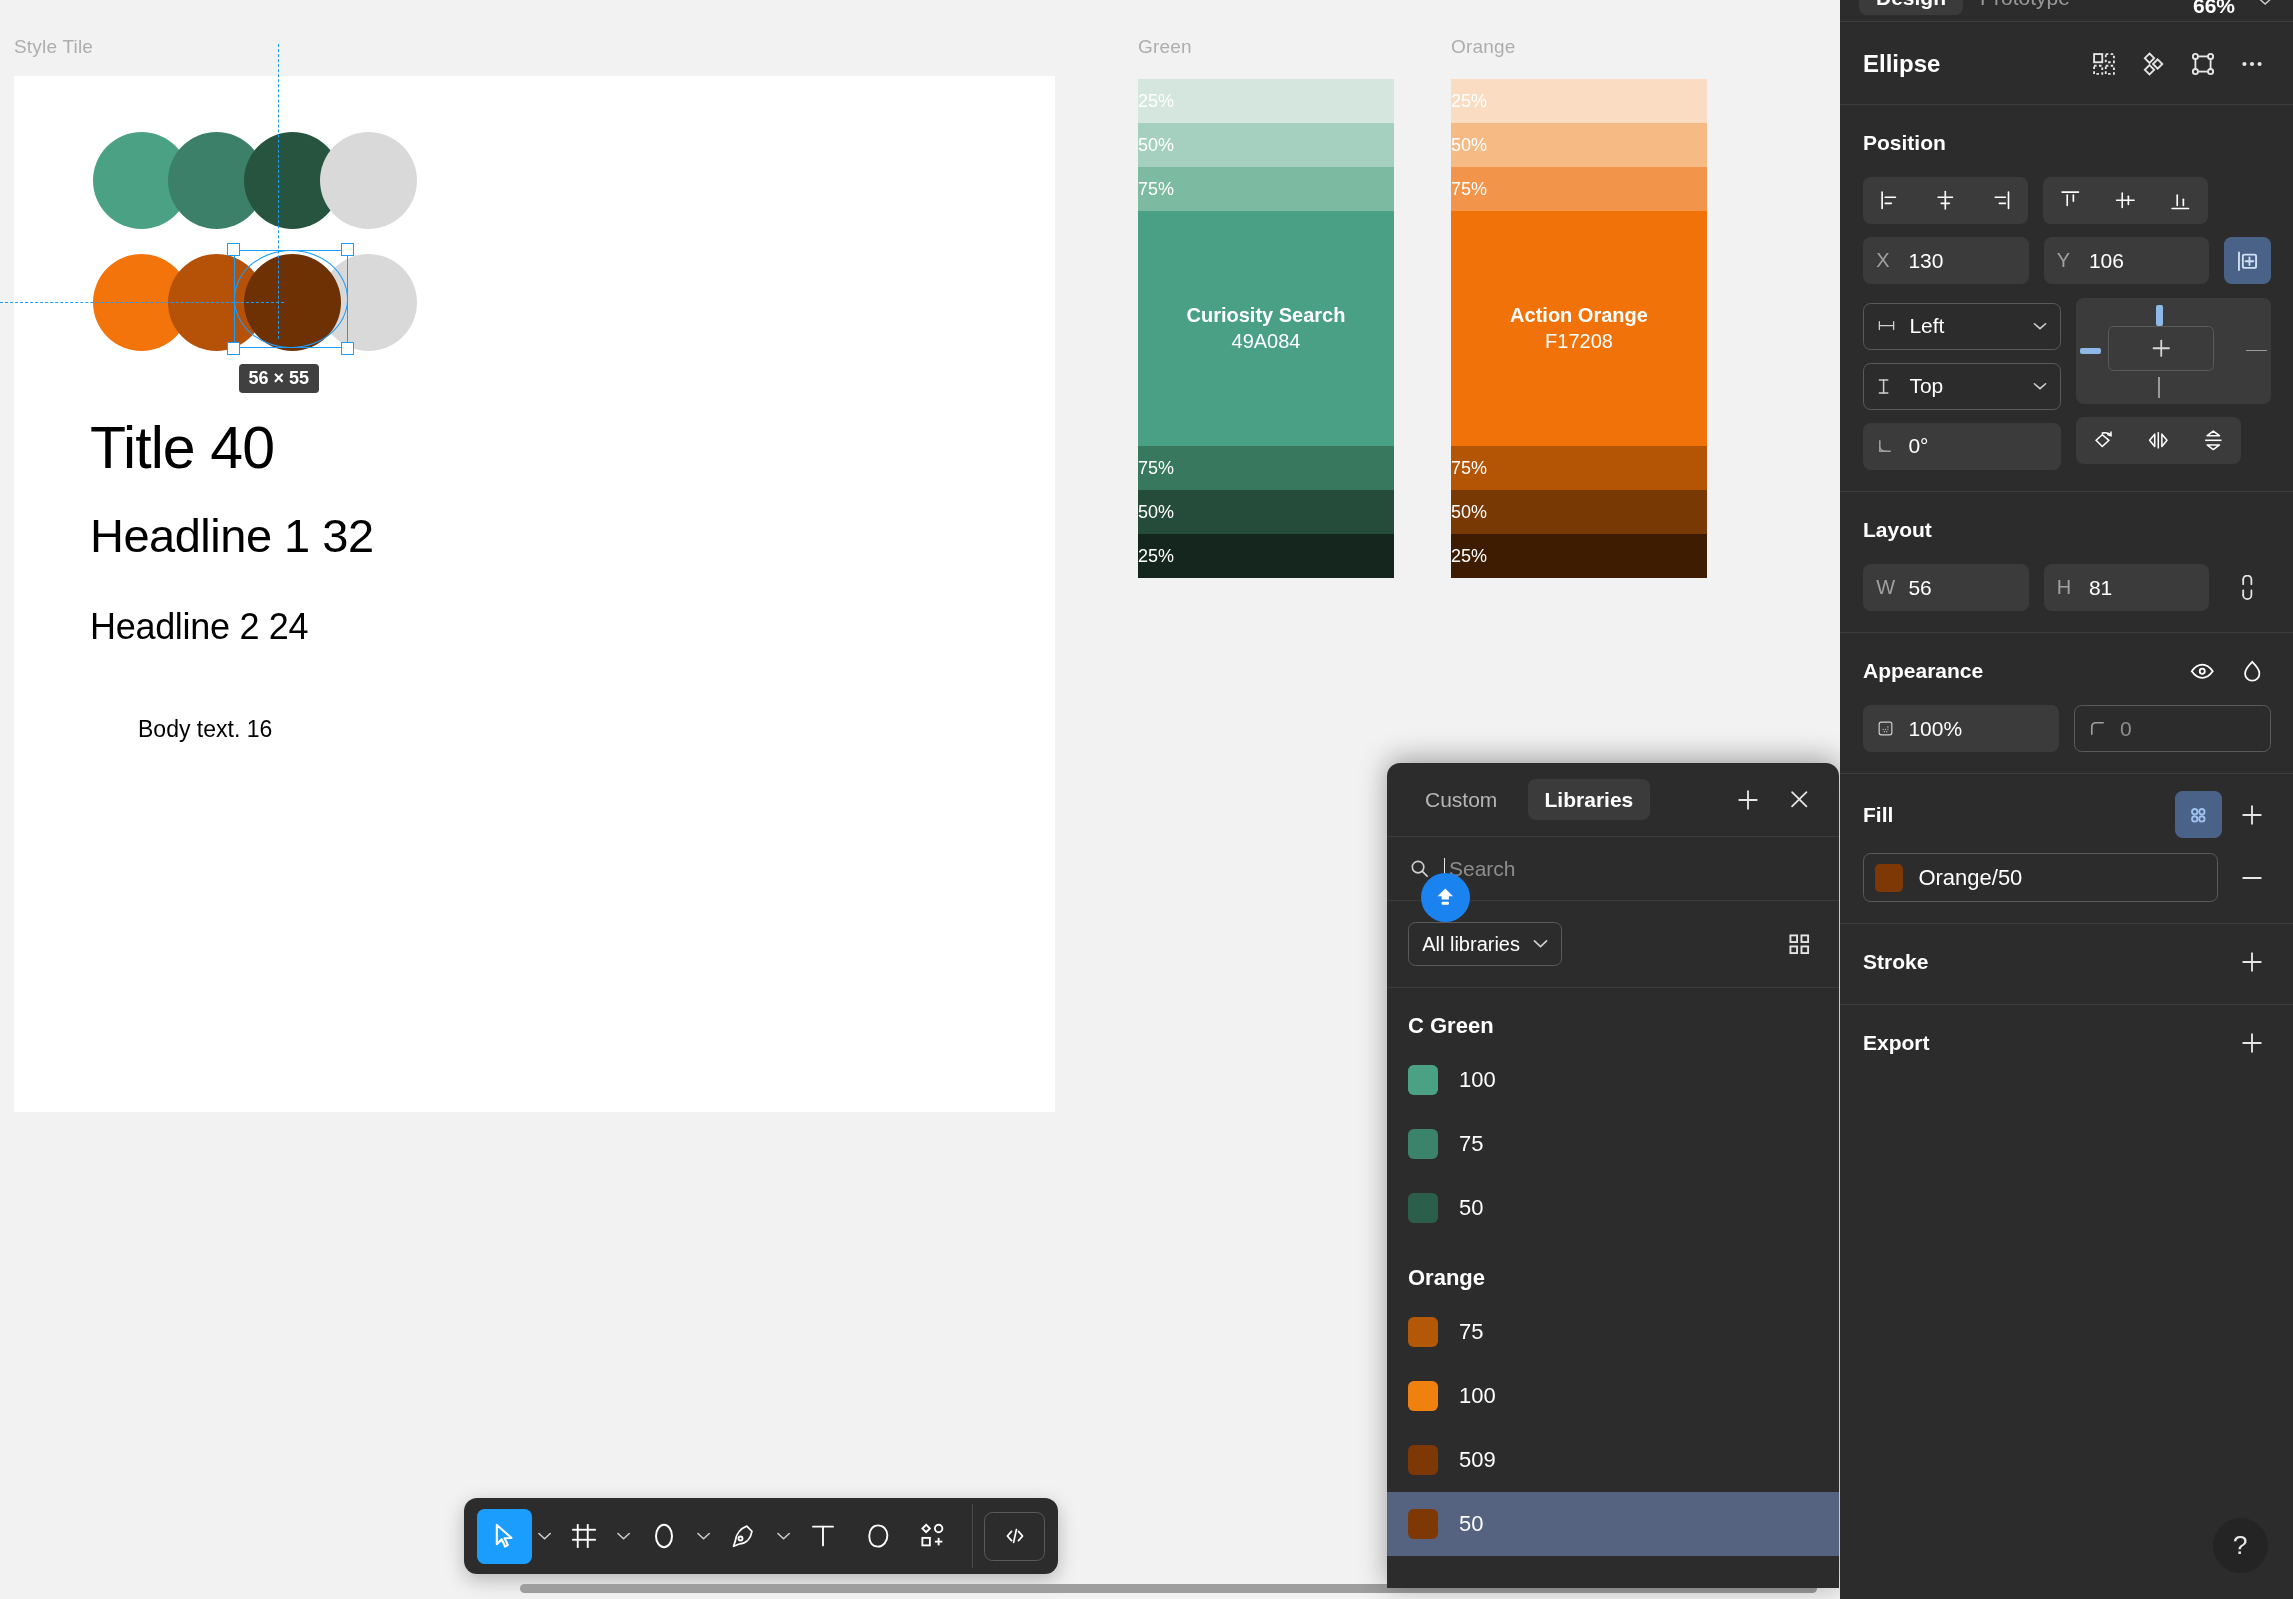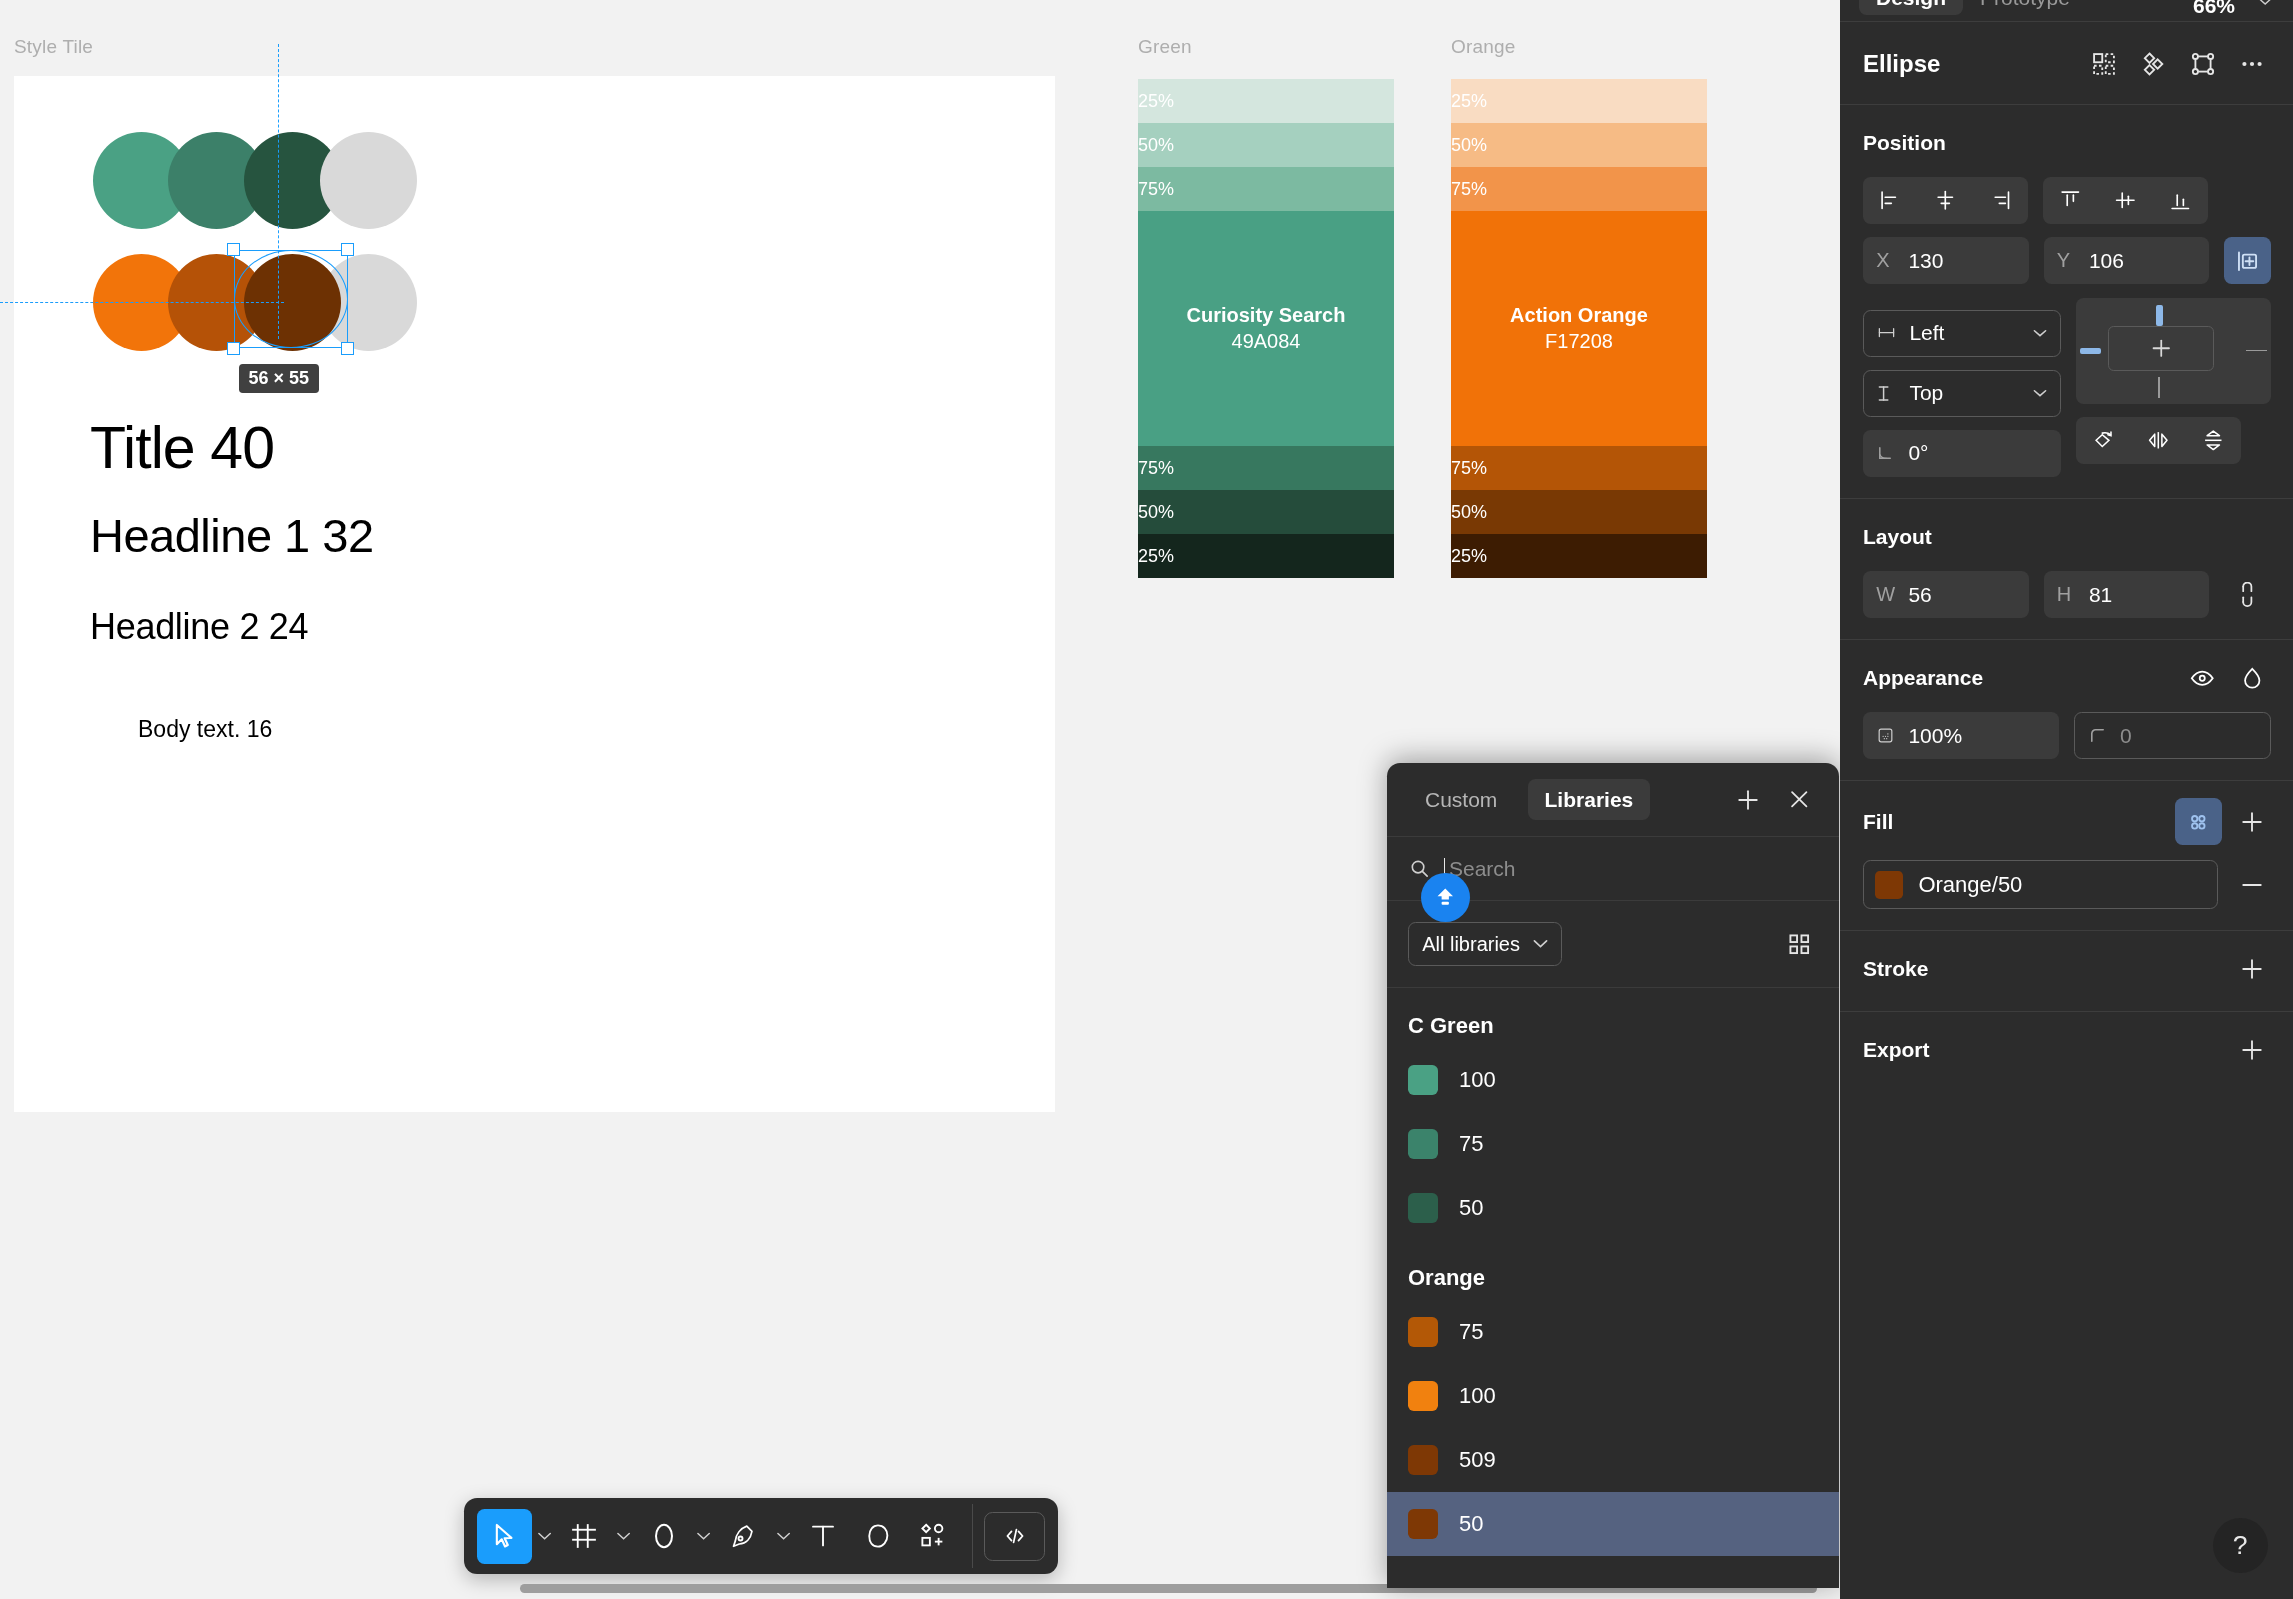--- a/index.html
+++ b/index.html
@@ -655,21 +655,21 @@
             <line x1="4.5" y1="4" x2="4.5" y2="20"></line>
             <rect x="8" y="6" width="12" height="12" rx="1.5"></rect>
             <line x1="14" y1="8.5" x2="14" y2="15.5"></line>
               <line x1="10.5" y1="12" x2="17.5" y2="12"></line>
           </svg>
         </div>
       </div>
 
       <div class="two-col">
         <div style="flex:1;">
-          <div class="field-row" style="margin-top:12px;">
+          <div class="field-row" style="margin-top:5px;">
             <div class="field outlined">
               <span class="fkey">
                 <svg width="21" height="13.2" viewBox="0 0 24 14" stroke="#cfcfcf" stroke-width="1.6" stroke-linecap="round">
                   <line x1="3" y1="2" x2="3" y2="12"></line>
                     <line x1="21" y1="2" x2="21" y2="12"></line>
                     <line x1="3" y1="7" x2="21" y2="7"></line>
                 </svg>
               </span>
               <span style="color:#fff;">Left</span>
               <span class="caretdown">

